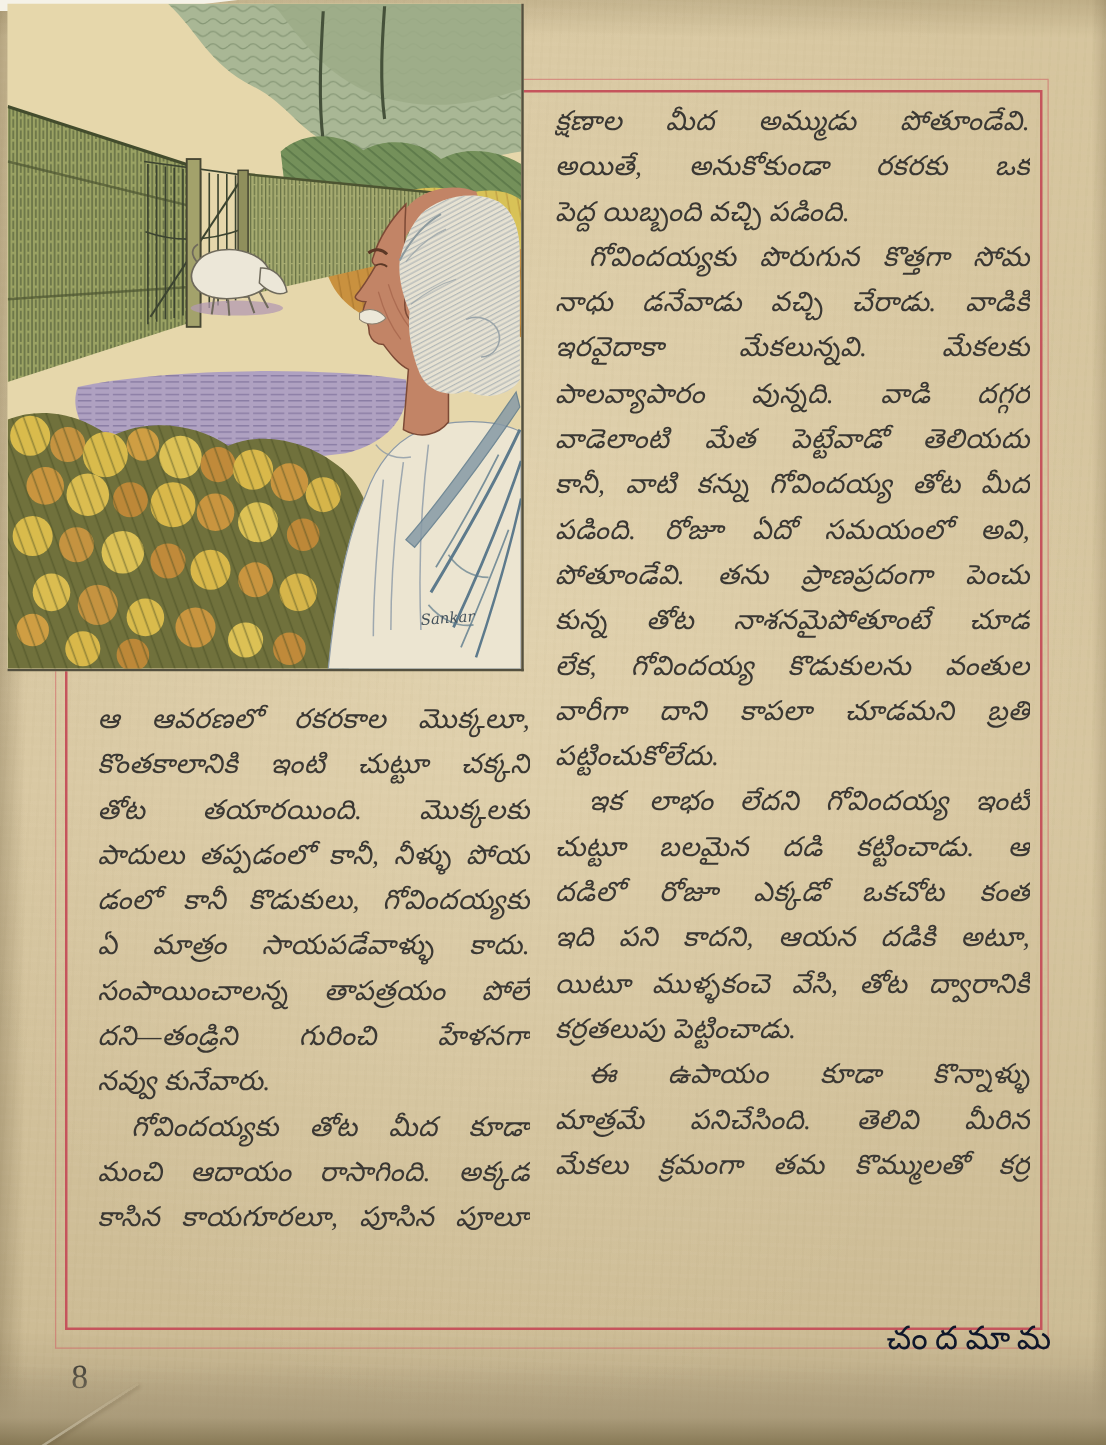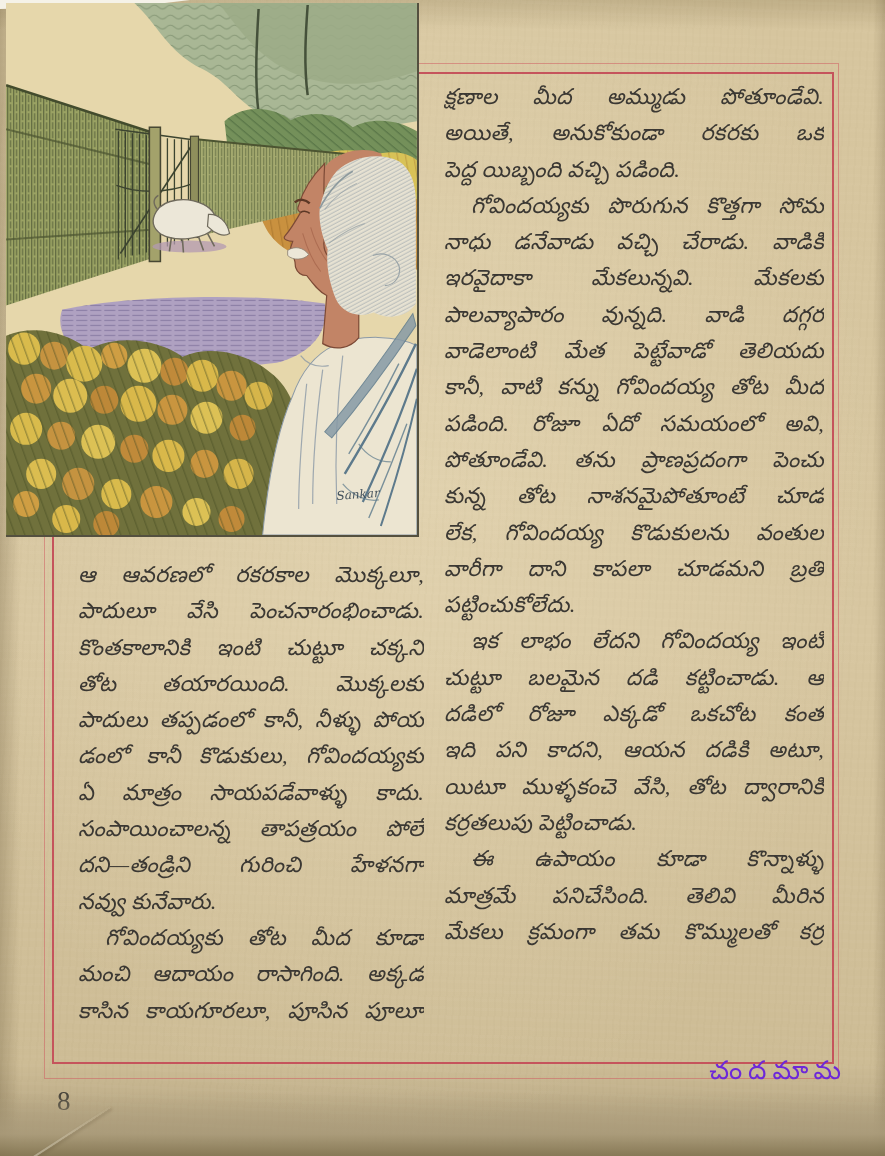--- a/index.html
+++ b/index.html
@@ -47,21 +47,21 @@
     letter-spacing:.3px;font-style:italic;}
   .col-left{left:66px;top:557px;width:346px;margin-left:12px;}
   .col-right{left:444px;top:79px;width:380px;}
   .tline{white-space:normal;text-align:justify;text-align-last:justify;
     text-justify:inter-word;height:36.3px;overflow:hidden;}
   .tline.endline{text-align-last:left;}
   .tline.indent{text-indent:27px;}
   
   .page-num{position:absolute;left:57px;top:1086px;font-size:27px;color:#45423a;}
   .mag-title{position:absolute;right:38px;top:1056px;font-size:26px;
-    letter-spacing:6px;color:#6d28d9;}
+    letter-spacing:6px;color:#0f172a;}
 </style>
 </head>
 <body>
 
 <div class="paper"></div>
 <div class="grain"></div>
 <div class="edge-left"></div>
 <div class="edge-right"></div>
 <div class="top-sliver"></div>
 
@@ -236,21 +236,20 @@
       <path d="M352,440 C360,452 372,458 384,458 M336,480 C346,492 360,498 372,496" stroke-width="1.3" opacity=".7"></path>
     </g>
 
     <text x="330" y="496" transform="rotate(-4 330 496)" font-family="'DejaVu Serif', serif" font-style="italic" font-size="12" fill="#44525c">Sankar</text>
   </g>
 </svg>
 </div>
 
 <div class="tcol col-left">
     <div class="tline">ఆ ఆవరణలో రకరకాల మొక్కలూ,</div>
-    <div class="tline">పాదులూ వేసి పెంచనారంభించాడు.</div>
     <div class="tline">కొంతకాలానికి ఇంటి చుట్టూ చక్కని</div>
     <div class="tline">తోట తయారయింది. మొక్కలకు</div>
     <div class="tline">పాదులు తప్పడంలో కానీ, నీళ్ళు పోయ</div>
     <div class="tline">డంలో కానీ కొడుకులు, గోవిందయ్యకు</div>
     <div class="tline">ఏ మాత్రం సాయపడేవాళ్ళు కాదు.</div>
     <div class="tline">సంపాయించాలన్న తాపత్రయం పోలే</div>
     <div class="tline">దని—తండ్రిని గురించి హేళనగా</div>
     <div class="tline endline">నవ్వు కునేవారు.</div>
     <div class="tline indent">గోవిందయ్యకు తోట మీద కూడా</div>
     <div class="tline">మంచి ఆదాయం రాసాగింది. అక్కడ</div>

